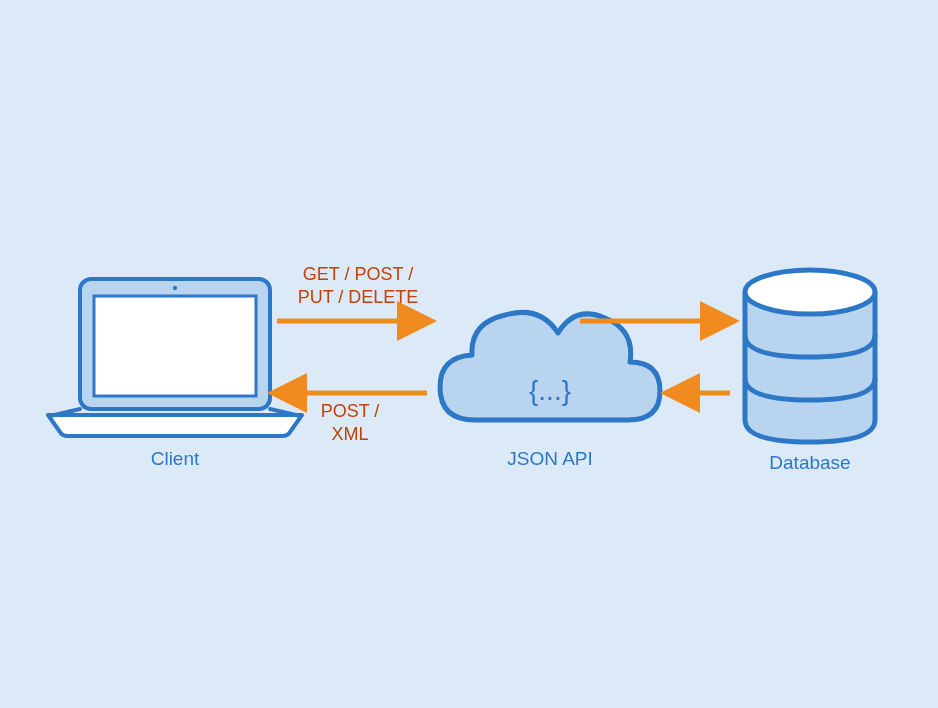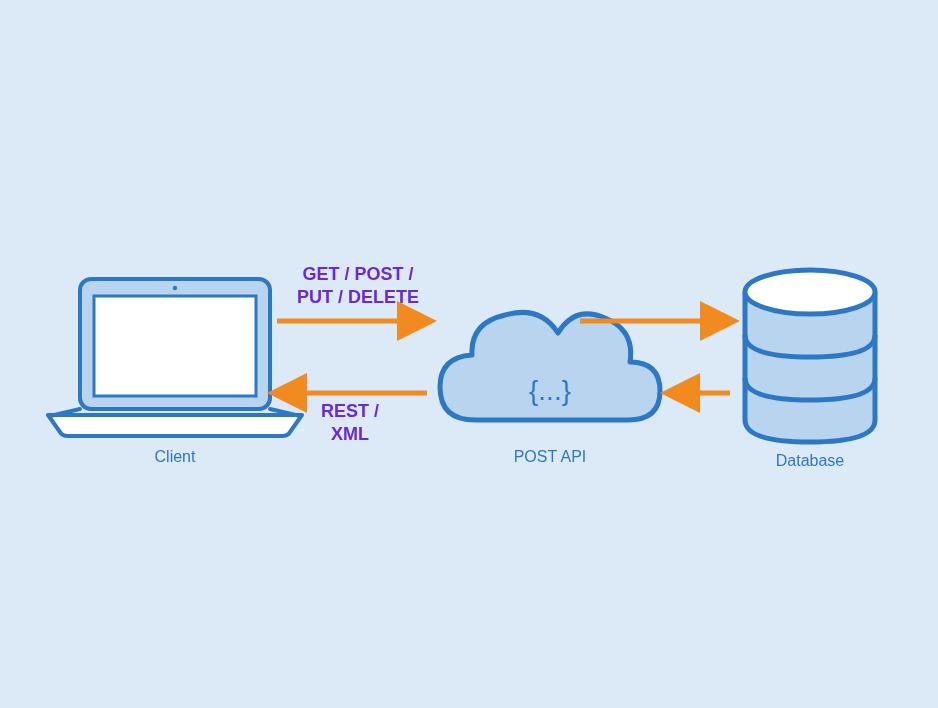--- a/index.html
+++ b/index.html
@@ -14,28 +14,28 @@
       font-family: "Segoe UI", Arial, sans-serif;
       position: relative;
     }
     .diagram {
       position: absolute;
       width: 100%;
       height: 100%;
     }
     .node-label {
       color: #2d78c6;
-      font-size: 16px;
+      font-size: 19px;
       position: absolute;
       text-align: center;
     }
     .arrow-label {
-      color: #6d28d9;
+      color: #c2410c;
       font-size: 18px;
-      font-weight: 700;
+      font-weight: 400;
       position: absolute;
       text-align: center;
       line-height: 1.25;
     }
     svg {
       position: absolute;
       top: 0;
       left: 0;
     }
   </style>
@@ -96,21 +96,21 @@
     <line x1="580" y1="321" x2="730" y2="321" stroke="#f18a1f" stroke-width="5" marker-end="url(#arrowhead)"></line>
 
     <line x1="730" y1="393" x2="670" y2="393" stroke="#f18a1f" stroke-width="5" marker-end="url(#arrowhead)"></line>
   </svg>
 
   <div class="arrow-label" style="left:278px; top:263px; width:160px;">
     <span>GET / POST /</span><br>
     <span>PUT / DELETE</span>
   </div>
   <div class="arrow-label" style="left:300px; top:400px; width:100px;">
-    <span>REST /</span><br>
+    <span>POST /</span><br>
     <span>XML</span>
   </div>
 
   <div class="node-label" style="left:120px; top:448px; width:110px;">Client</div>
-  <div class="node-label" style="left:495px; top:448px; width:110px;">POST API</div>
+  <div class="node-label" style="left:495px; top:448px; width:110px;">JSON API</div>
   <div class="node-label" style="left:755px; top:452px; width:110px;">Database</div>
 
 </div>
 
 </body></html>

